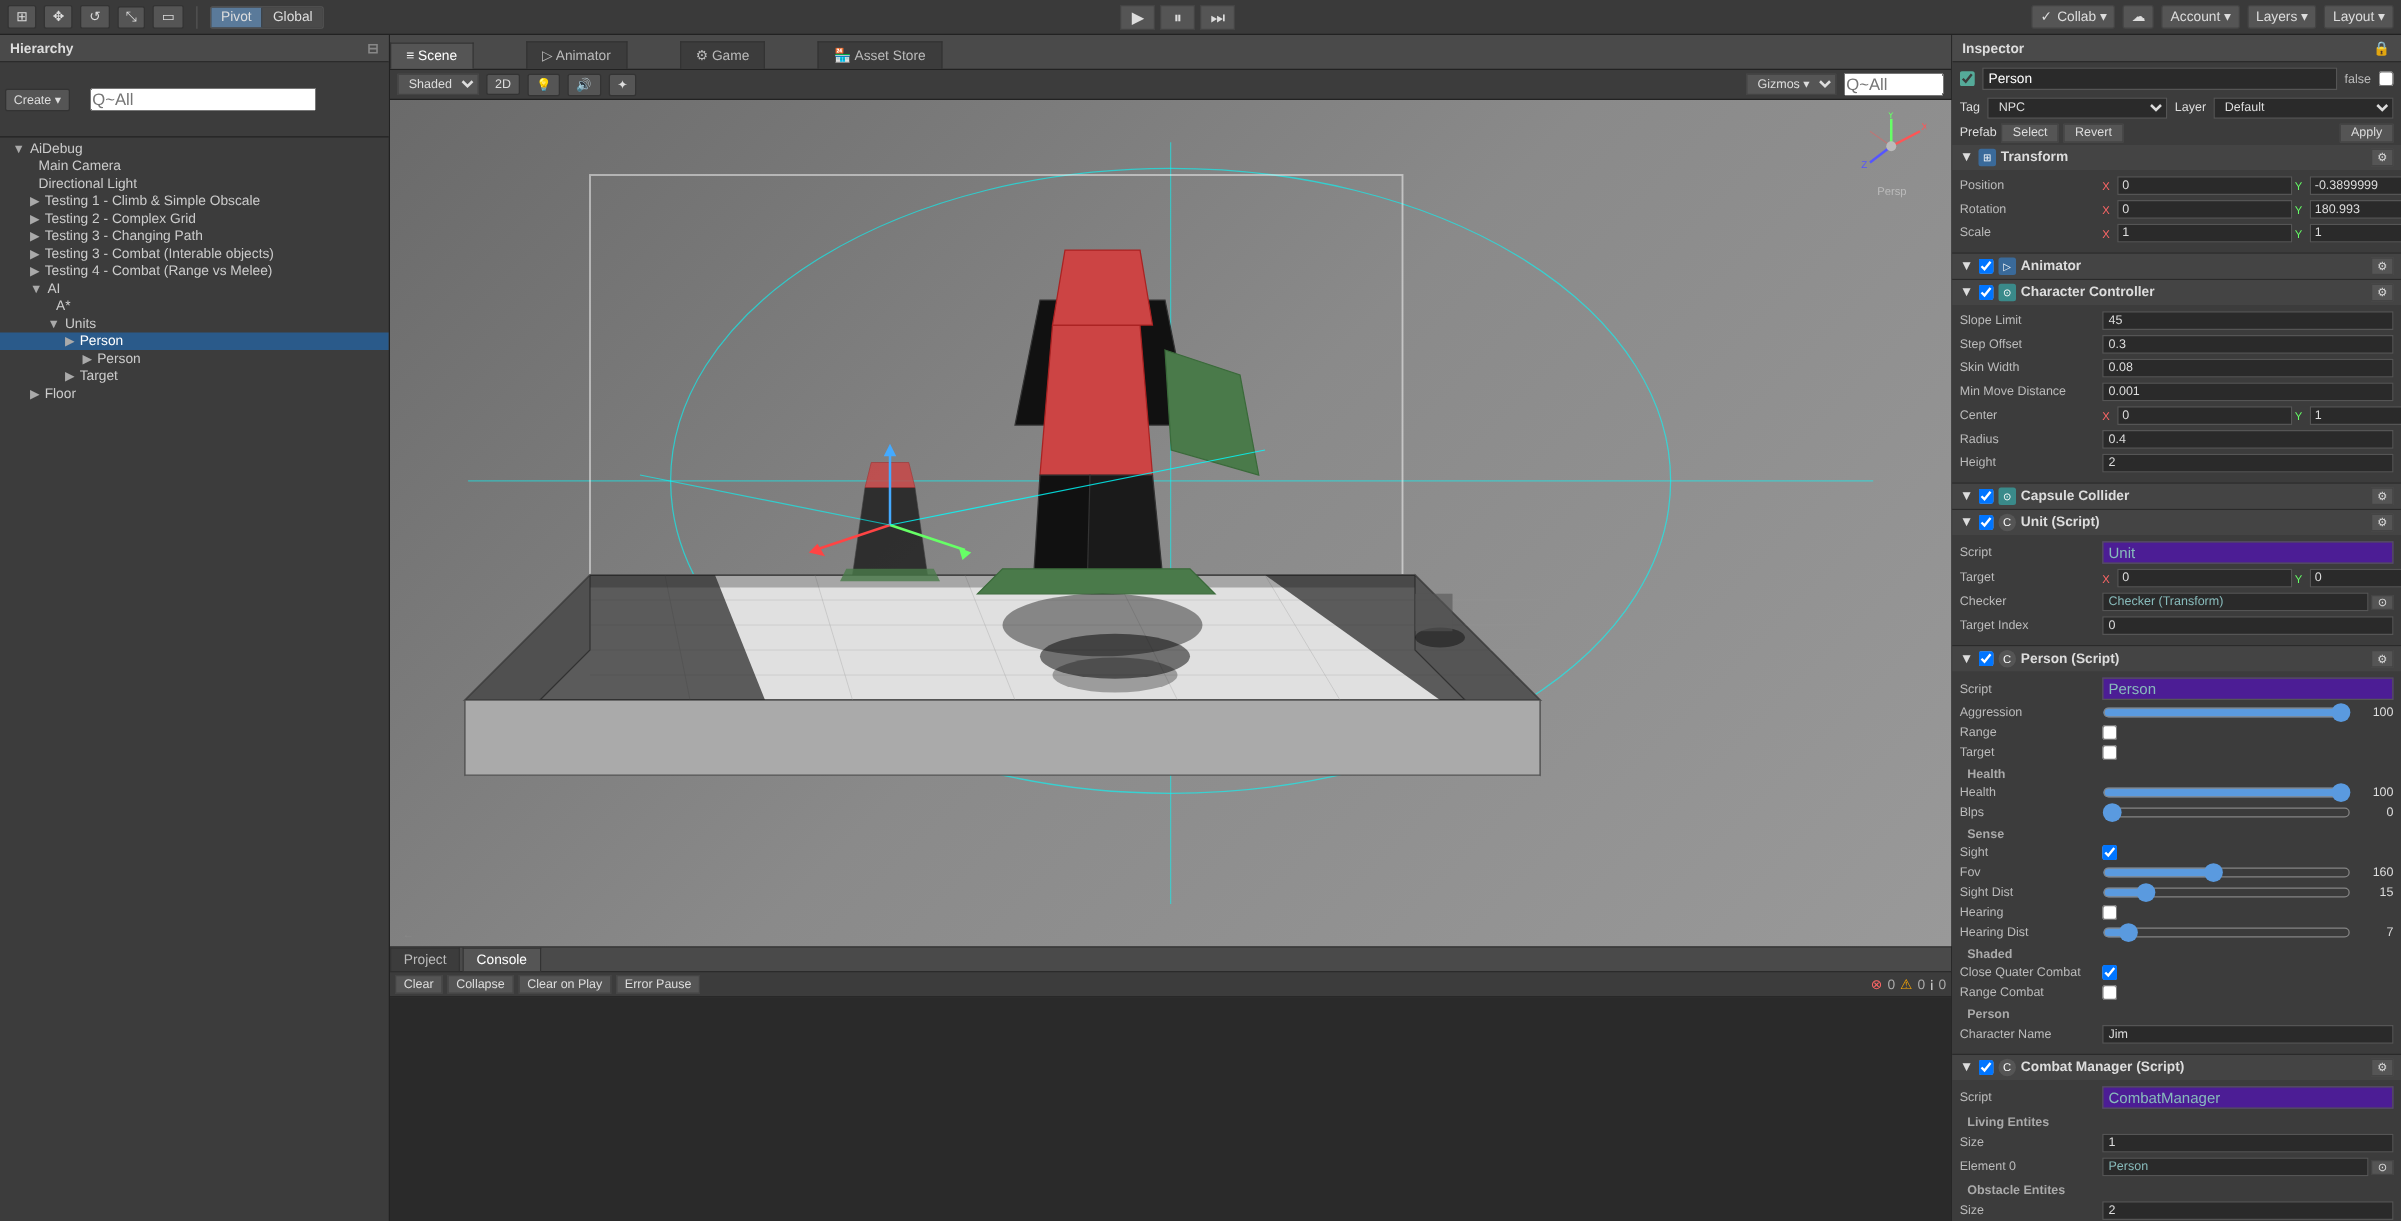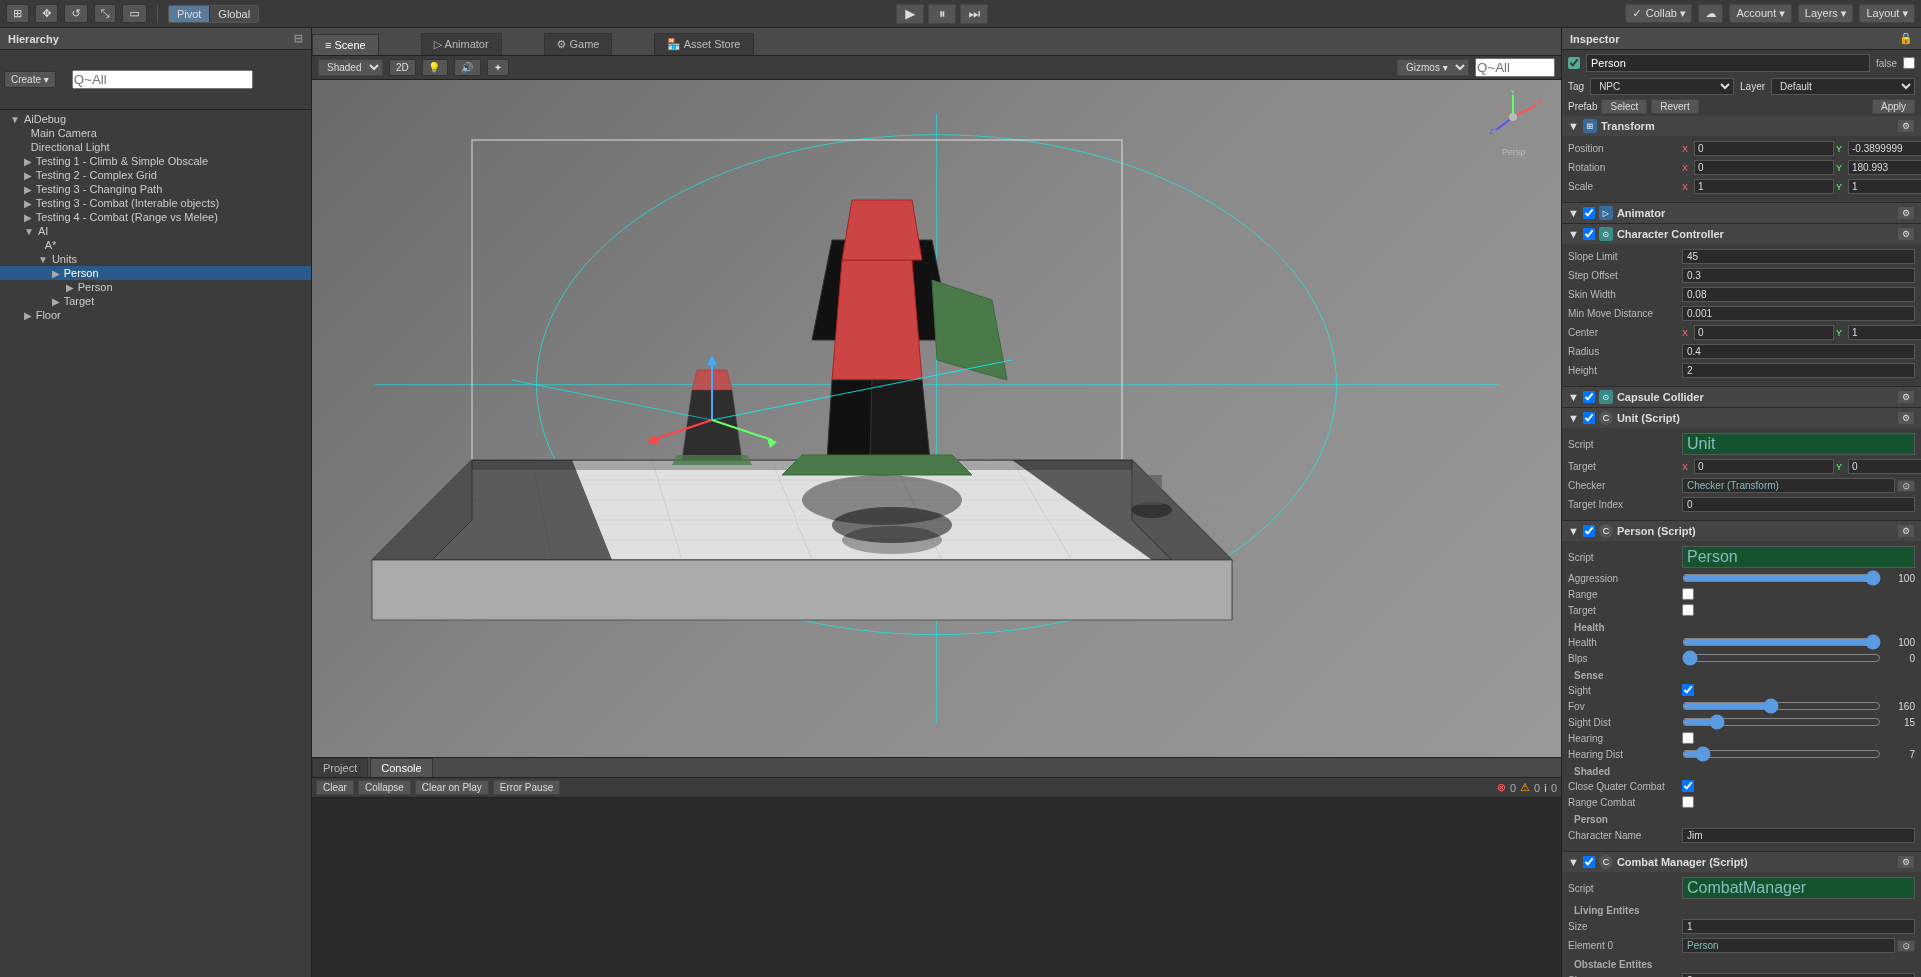--- a/index.html
+++ b/index.html
@@ -307,22 +307,22 @@
     .slider-row {
       display: flex; align-items: center; gap: 4px; flex: 1;
     }
     .prop-slider {
       flex: 1; height: 12px; cursor: pointer;
       accent-color: #5a9adf;
     }
     .slider-value { color: #ddd; font-size: 10px; width: 30px; text-align: right; }
     .checkbox-val { width: 12px; height: 12px; }
     .script-ref {
-      flex: 1; background: #14532d; border: 1px solid #555;
-      color: #8bb; padding: 1px 4px; font-size: 16px;
+      flex: 1; background: #4c1d95; border: 1px solid #555;
+      color: #8bb; padding: 1px 4px; font-size: 12px;
     }
     .section-label {
       padding: 4px 6px 1px 6px;
       font-size: 10px; font-weight: bold; color: #aaa;
     }
     .object-ref {
       display: flex; align-items: center; gap: 2px; flex: 1;
     }
     .object-ref-input {
       flex: 1; background: #2a2a2a; border: 1px solid #555;

